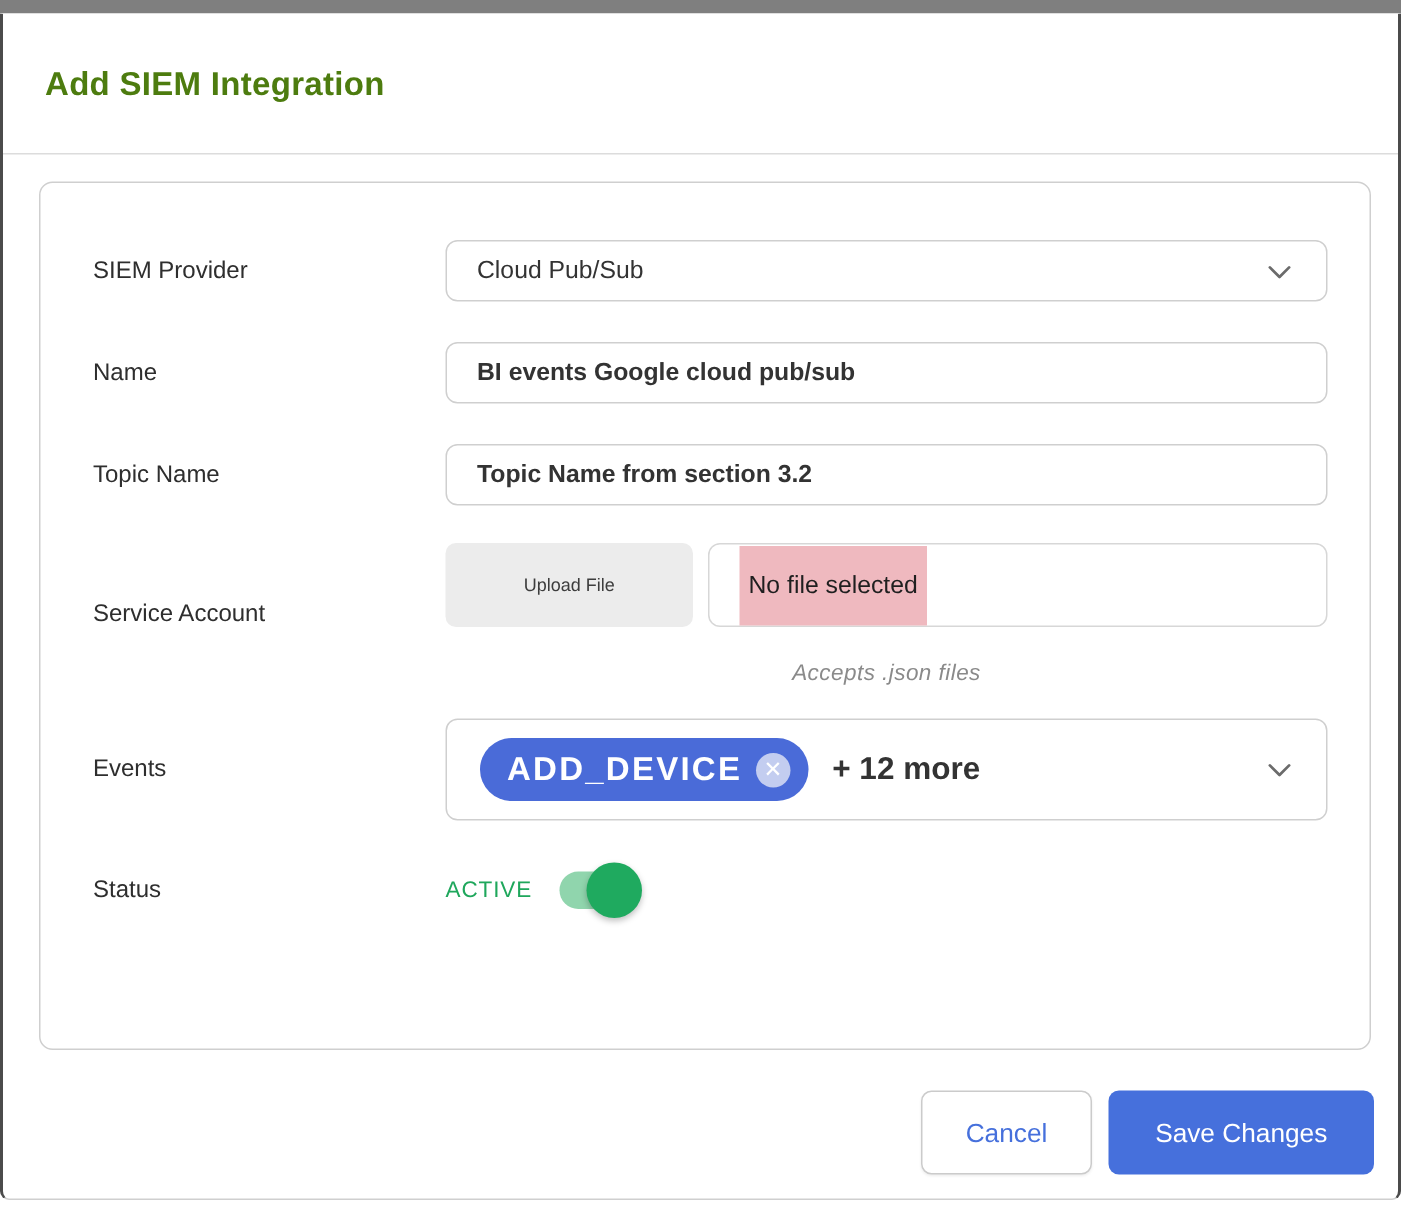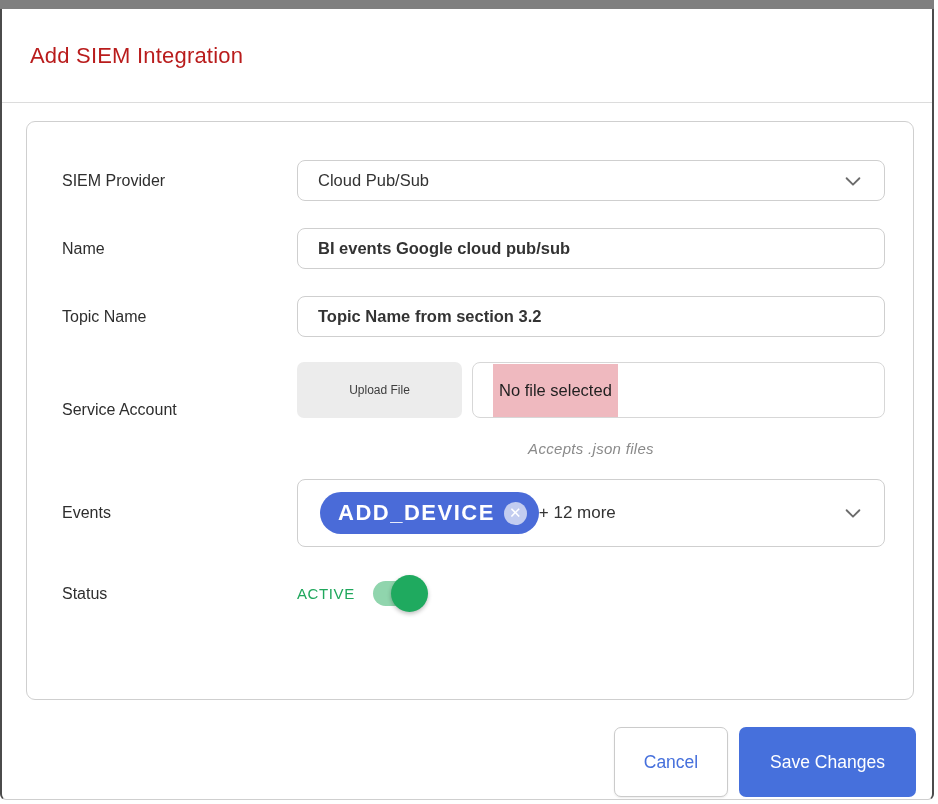--- a/index.html
+++ b/index.html
@@ -25,21 +25,21 @@
     border-radius: 0 0 6px 6px;
     overflow: hidden;
   }
   .modal-header {
     height: 94px;
     display: flex; align-items: center;
     padding: 0 28px;
     border-bottom: 1px solid #dcdcdc;
   }
   .modal-title {
-    font-size: 22px; font-weight: 400; color: #b91c1c;
+    font-size: 22px; font-weight: 700; color: #4d7c0f;
     letter-spacing: 0.2px;
   }
   .form-card {
     position: absolute; left: 24px; top: 112px;
     width: 888px; height: 579px;
     border: 1px solid #cfcfcf;
     border-radius: 9px;
     background: #fff;
     padding: 38px 28px 0 35px;
     overflow: hidden;
@@ -117,21 +117,21 @@
   }
   .chip-close {
     margin-left: 9px;
     width: 23px; height: 23px; border-radius: 50%;
     background: #c3cdf0;
     color: #ffffff;
     display: flex; align-items: center; justify-content: center;
     font-size: 15px; font-weight: 700;
     cursor: pointer; flex: none;
   }
-  .more-text { font-size: 17px; color: #333; flex: 1; }
+  .more-text { margin-left: 16px; font-size: 21px; color: #333; flex: 1; font-weight: bold; }
   .active-label {
     font-size: 15px; font-weight: 400; color: #1fa75c;
     letter-spacing: 0.6px;
   }
   .toggle {
     position: relative; margin-left: 18px;
     width: 48px; height: 25px;
     background: #90d5ad;
     border-radius: 13px;
     cursor: pointer;
@@ -141,21 +141,21 @@
     width: 37px; height: 37px; border-radius: 50%;
     background: #1faa5f;
     box-shadow: 0 2px 4px rgba(0,0,0,0.25);
   }
   
   .footer {
     position: absolute; right: 16px; top: 718px;
     display: flex; gap: 11px; align-items: center;
   }
   .btn {
-    height: 70px;
+    height: 56px;
     border-radius: 7px;
     font-family: inherit;
     font-size: 17.5px;
     cursor: pointer;
   }
   .btn-cancel {
     width: 114px;
     background: #ffffff;
     border: 1px solid #cbcbcb;
     color: #4670dc;

